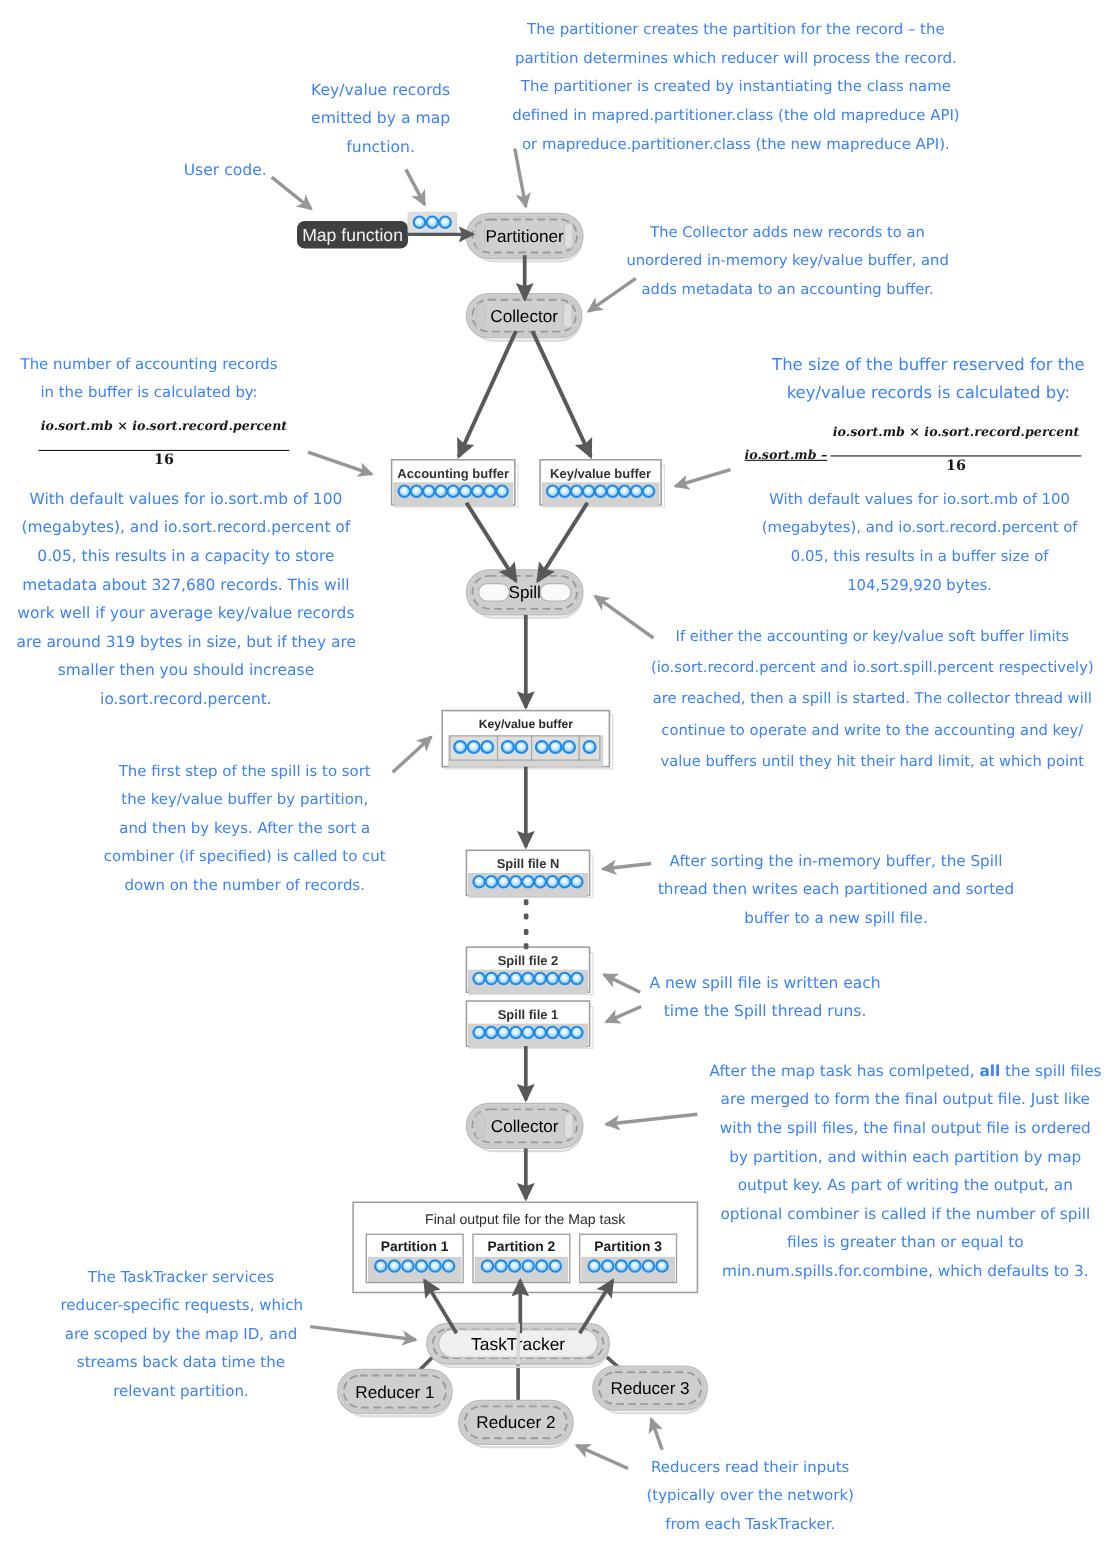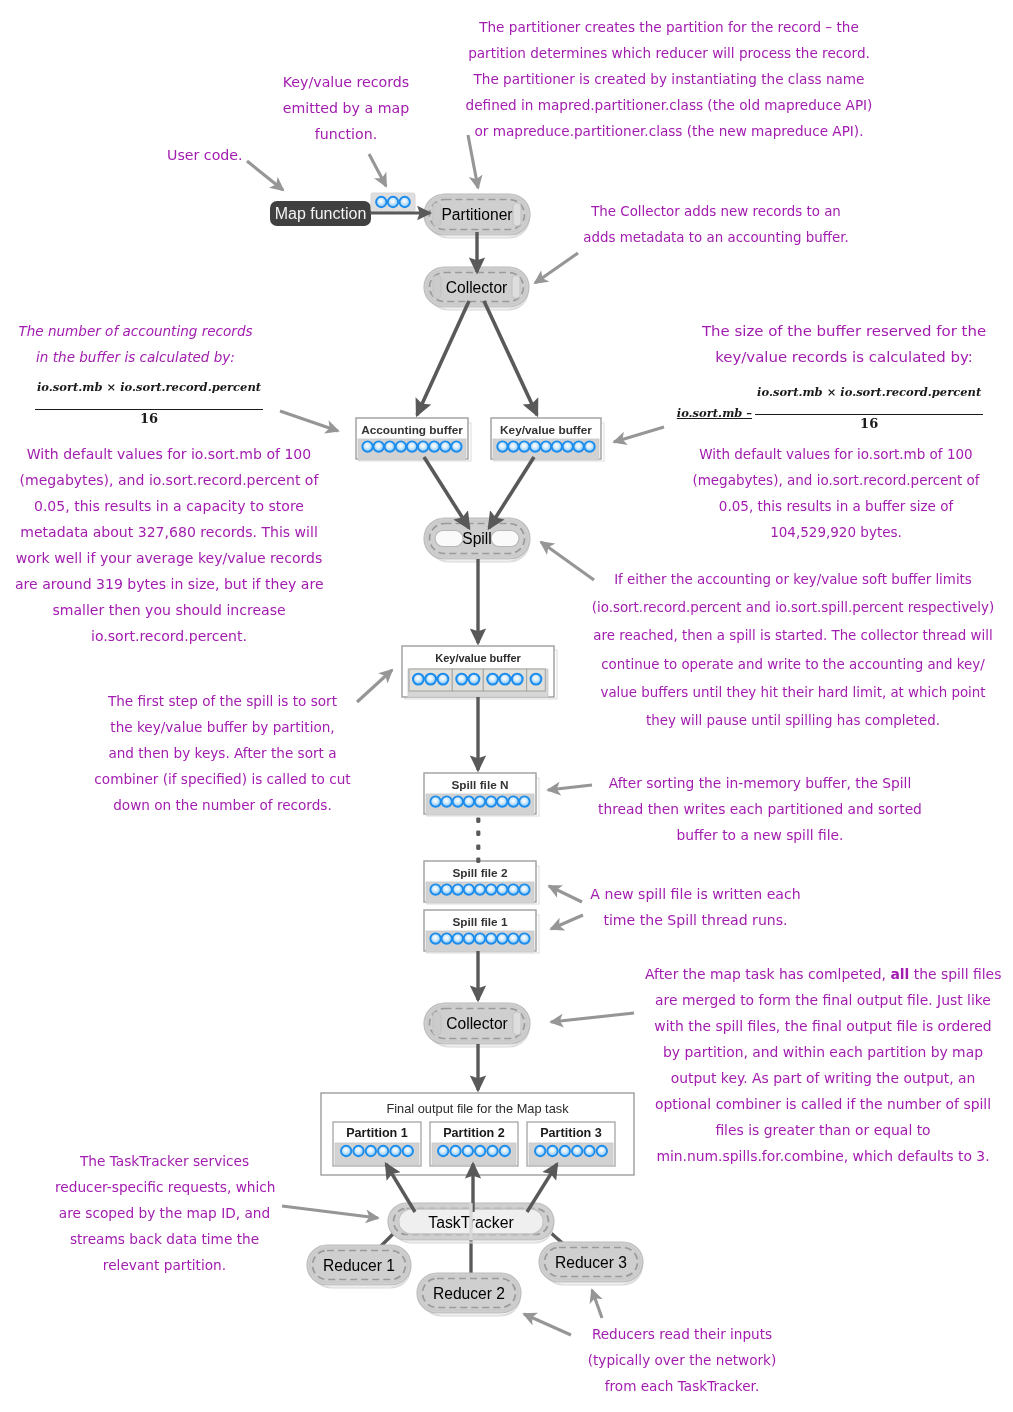--- a/index.html
+++ b/index.html
@@ -1,19 +1,19 @@
 <!DOCTYPE html>
 <html><head>
 <meta charset="utf-8">
 <title>MapReduce Shuffle Diagram</title>
 <style>
   html,body{margin:0;padding:0;background:#ffffff;}
   body{width:1013px;height:1412px;position:relative;overflow:hidden;font-family:"Liberation Sans",sans-serif;}
   #stage{position:absolute;left:0;top:0;width:1013px;height:1412px;}
-  .note{position:absolute;color:#a21caf;font-family:"DejaVu Sans",sans-serif;font-size:15px;line-height:26px;text-align:center;white-space:nowrap;}
+  .note{position:absolute;color:#3b82f6;font-family:"DejaVu Sans",sans-serif;font-size:15px;line-height:26px;text-align:center;white-space:nowrap;}
   .note > div{white-space:nowrap;}
   .frac{position:absolute;color:#1a1a1a;font-family:"DejaVu Serif",serif;text-align:center;white-space:nowrap;}
   .frac .num{font-weight:bold;font-style:italic;font-size:11.5px;border-bottom:1.8px solid #1a1a1a;padding:0 2px 15px 2px;display:block;white-space:nowrap;}
   .frac .den{font-weight:bold;font-size:13px;padding-top:1px;display:block;}
   .frac .lead{font-weight:bold;font-style:italic;font-size:11.5px;display:inline-block;white-space:nowrap;}
   svg.lay{position:absolute;left:0;top:0;width:1013px;height:1412px;pointer-events:none;}
 </style>
 </head>
 <body>
 
@@ -328,23 +328,24 @@
       </div>
       <div class="note" style="left: 460px; top: 14px; width: 418px; font-size: 13.6px; line-height: 26px;">
         <div>The partitioner creates the partition for the record – the</div>
         <div>partition determines which reducer will process the record.</div>
         <div>The partitioner is created by instantiating the class name</div>
         <div>defined in mapred.partitioner.class (the old mapreduce API)</div>
         <div>or mapreduce.partitioner.class (the new mapreduce API).</div>
       </div>
       <div class="note" style="left: 566px; top: 199px; width: 300px; font-size: 13.4px; line-height: 26px;">
         <div>The Collector adds new records to an</div>
+        <div>unordered in-memory key/value buffer, and</div>
         <div>adds metadata to an accounting buffer.</div>
       </div>
-      <div class="note" style="left: 18px; top: 318px; width: 235px; font-size: 13.55px; line-height: 26px; font-style: italic;">
+      <div class="note" style="left: 18px; top: 318px; width: 235px; font-size: 13.55px; line-height: 26px;">
         <div>The number of accounting records</div>
         <div>in the buffer is calculated by:</div>
       </div>
       <div class="note" style="left: 15px; top: 441px; width: 308px; font-size: 14.05px; line-height: 26px;">
         <div>With default values for io.sort.mb of 100</div>
         <div>(megabytes), and io.sort.record.percent of</div>
         <div>0.05, this results in a capacity to store</div>
         <div>metadata about 327,680 records. This will</div>
         <div>work well if your average key/value records</div>
         <div>are around 319 bytes in size, but if they are</div>
@@ -360,21 +361,20 @@
         <div>(megabytes), and io.sort.record.percent of</div>
         <div>0.05, this results in a buffer size of</div>
         <div>104,529,920 bytes.</div>
       </div>
       <div class="note" style="left: 582px; top: 566px; width: 422px; font-size: 13.4px; line-height: 28.2px;">
         <div>If either the accounting or key/value soft buffer limits</div>
         <div>(io.sort.record.percent and io.sort.spill.percent respectively)</div>
         <div>are reached, then a spill is started. The collector thread will</div>
         <div>continue to operate and write to the accounting and key/</div>
         <div>value buffers until they hit their hard limit, at which point</div>
-        <div>they will pause until spilling has completed.</div>
       </div>
       <div class="note" style="left: 91px; top: 688px; width: 263px; font-size: 13.6px; line-height: 26px;">
         <div>The first step of the spill is to sort</div>
         <div>the key/value buffer by partition,</div>
         <div>and then by keys. After the sort a</div>
         <div>combiner (if specified) is called to cut</div>
         <div>down on the number of records.</div>
       </div>
       <div class="note" style="left: 597px; top: 770px; width: 326px; font-size: 13.8px; line-height: 26px;">
         <div>After sorting the in-memory buffer, the Spill</div>

